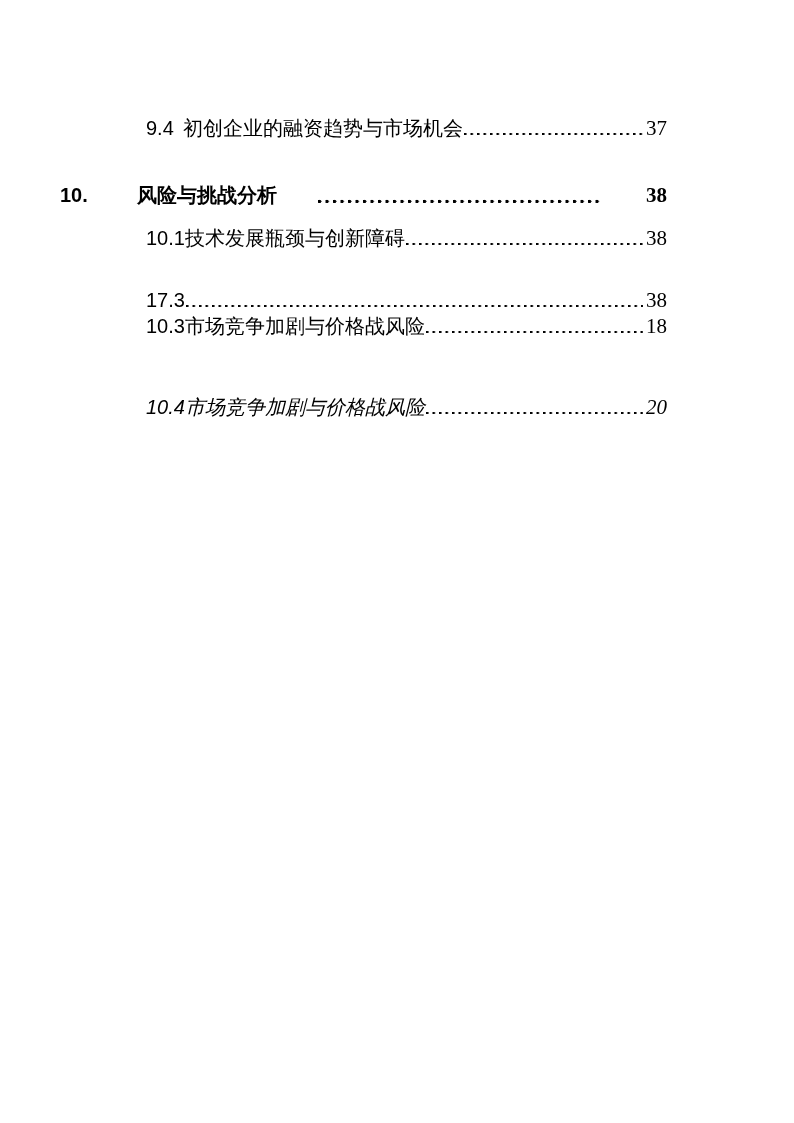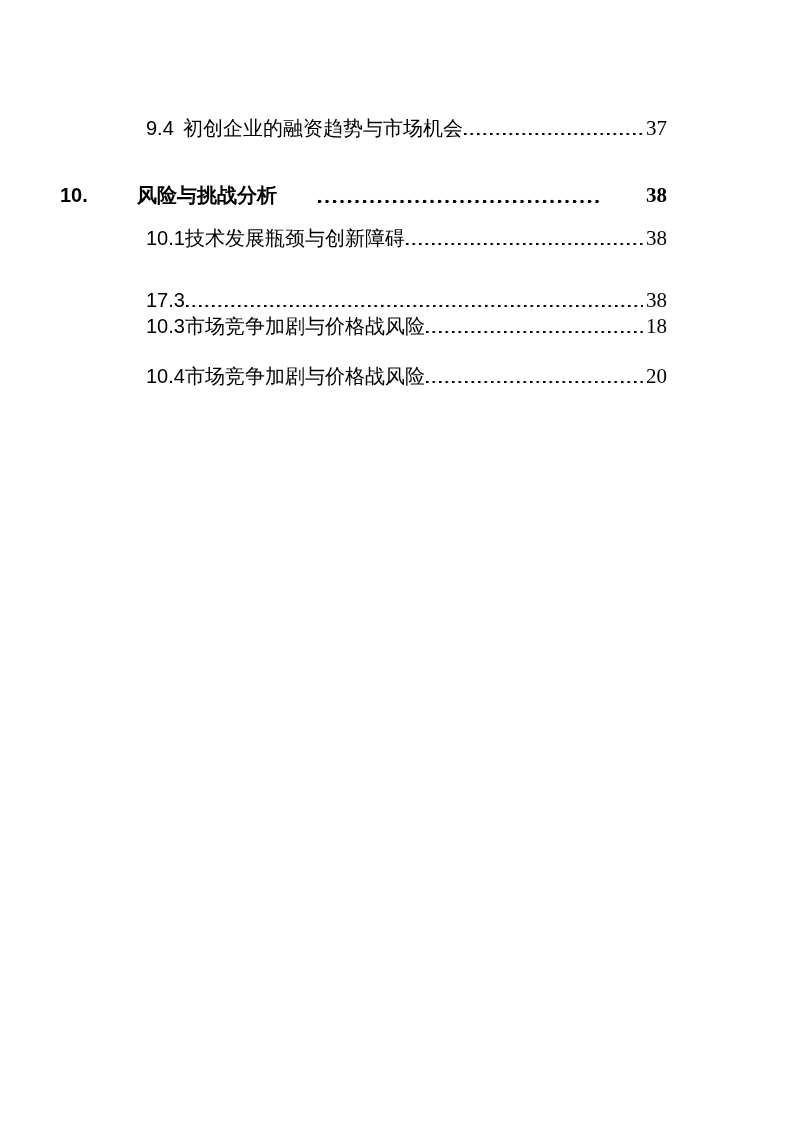--- a/index.html
+++ b/index.html
@@ -36,21 +36,21 @@
     gap: 40px;
   }
   .toc-row.level2 {
     padding-left: 146px;
     font-weight: 400;
   }
   .row-1 { margin-top: 41px; }
   .row-2 { margin-top: 17px; }
   .row-3 { margin-top: 36px; }
   .row-4 { }
-  .row-5 { margin-top: 24px; }
+  .row-5 { margin-top: 55px; font-style: italic; }
   .num {
     display: inline-block;
     min-width: 37px;
     flex: 0 0 auto;
   }
   .title {
     flex: 0 0 auto;
     white-space: nowrap;
   }
   .leader {

